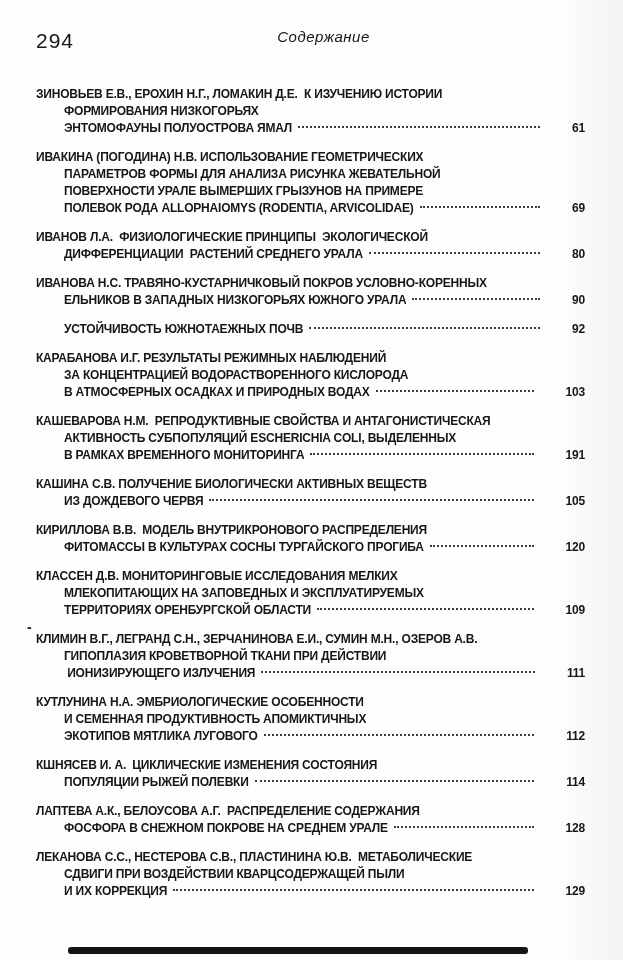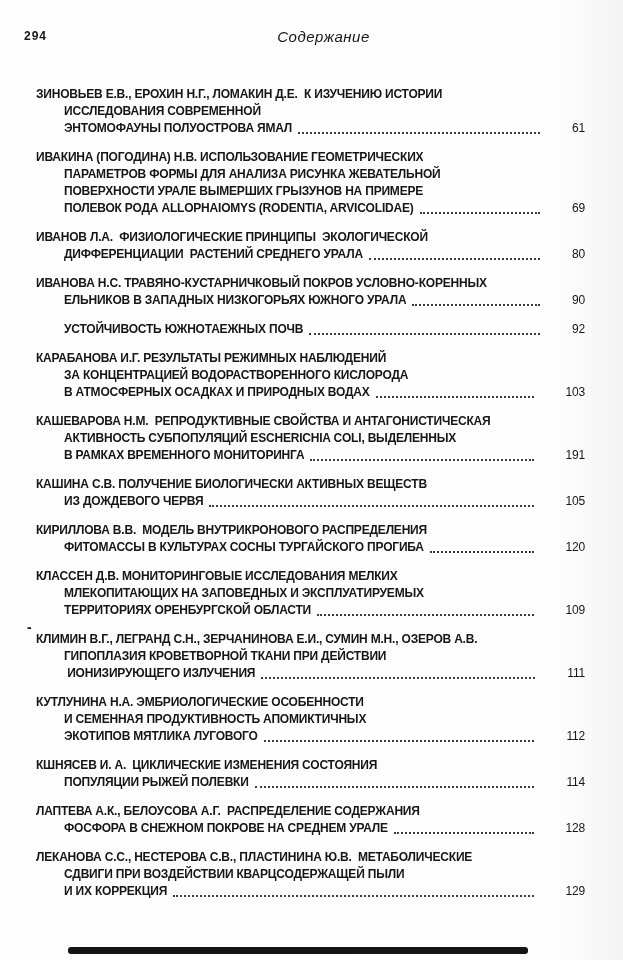--- a/index.html
+++ b/index.html
@@ -8,48 +8,48 @@
     position:relative;
     width:623px; height:960px;
     margin:0 auto;
     background:linear-gradient(90deg,#fefefe 0%,#fdfdfd 90%,#f3f3f3 100%);
     font-family:"Liberation Sans", sans-serif;
     color:#161616;
     overflow:hidden;
   }
   .page-header { position:absolute; top:28px; left:0; width:100%; height:24px; }
   .page-num {
-    position:absolute; left:24px; top:1px;
-    font-size:12px; letter-spacing:1px; font-weight:bold;
+    position:absolute; left:36px; top:1px;
+    font-size:21px; letter-spacing:1px; font-weight:normal;
   }
   .header-title {
     display:block; text-align:center;
     font-style:italic; font-size:15px; font-weight:normal;
     letter-spacing:0.5px;
     padding-left:24px;
   }
   .entries { position:absolute; top:86px; left:36px; right:38px; }
   .entry {
     margin-bottom:12px;
     font-weight:bold;
     font-size:12px;
     line-height:17px;
     letter-spacing:-0.2px;
   }
-  .line { display:flex; align-items:flex-end; }
+  .line { display:flex; align-items:center; }
   .line.cont { padding-left:28px; }
   .line-text { white-space:pre; flex:0 1 auto; overflow:hidden; }
   .leader {
     flex:1 1 auto;
     min-width:10px;
     border-bottom:2px dotted #3c3c3c;
     margin:0 4px 3px 6px;
     height:1px;
   }
-  .entry-page { flex:0 0 auto; font-weight:normal;margin-left:28px; }
+  .entry-page { flex:0 0 auto; font-weight:bold;margin-left:28px; }
   .margin-mark {
     position:absolute; left:27px; top:619px;
     font-size:14px; font-weight:bold;
   }
   .scan-bar {
     position:absolute; left:68px; bottom:6px;
     width:460px; height:7px;
     background:#141414; border-radius:3px;
   }
 </style>
@@ -61,21 +61,21 @@
     <span class="page-num">294</span>
     <span class="header-title">Содержание</span>
   </div>
 
   <div class="entries">
       <div class="entry">
         <div class="line">
           <span class="line-text">ЗИНОВЬЕВ Е.В., ЕРОХИН Н.Г., ЛОМАКИН Д.Е.  К ИЗУЧЕНИЮ ИСТОРИИ</span>
         </div>
         <div class="line cont">
-          <span class="line-text">ИССЛЕДОВАНИЯ СОВРЕМЕННОЙ</span>
+          <span class="line-text">ФОРМИРОВАНИЯ НИЗКОГОРЬЯХ</span>
         </div>
         <div class="line cont last">
           <span class="line-text">ЭНТОМОФАУНЫ ПОЛУОСТРОВА ЯМАЛ</span>
           <span class="leader"></span>
           <span class="entry-page">61</span>
         </div>
       </div>
       <div class="entry">
         <div class="line">
           <span class="line-text">ИВАКИНА (ПОГОДИНА) Н.В. ИСПОЛЬЗОВАНИЕ ГЕОМЕТРИЧЕСКИХ</span>

